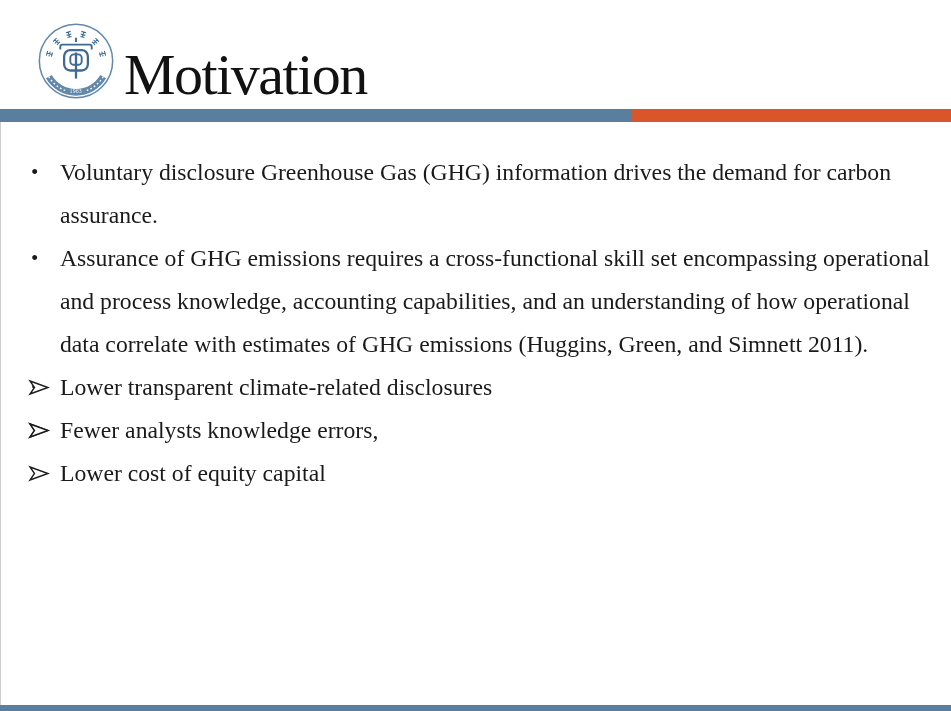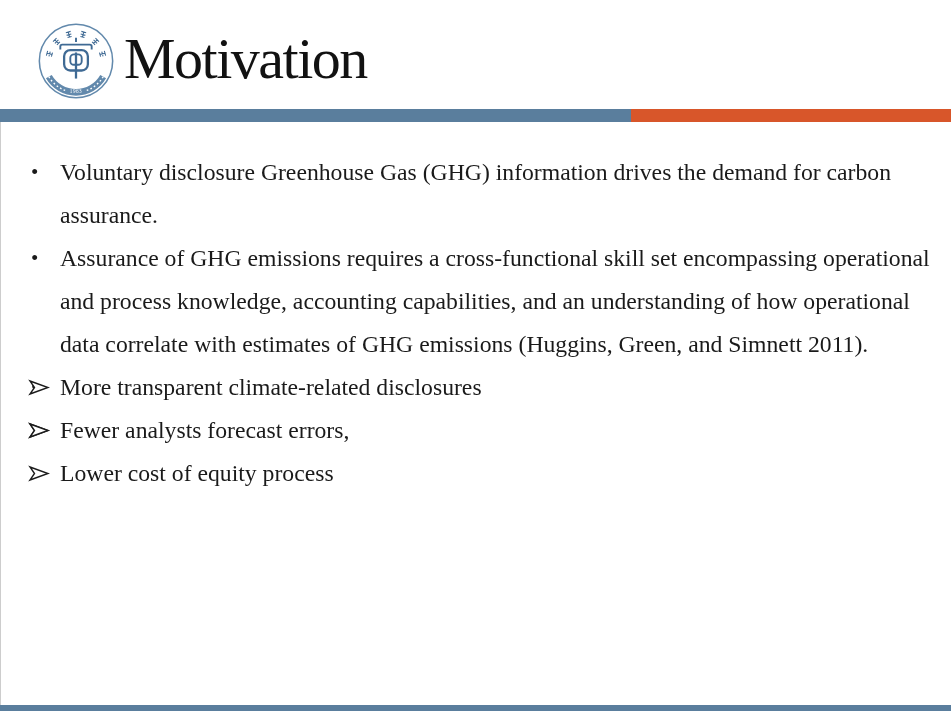--- a/index.html
+++ b/index.html
@@ -18,21 +18,21 @@
     background:#ffffff;
     font-family:"Liberation Serif","DejaVu Serif",serif;
     color:var(--text);
     overflow:hidden;
   }
   .top-line{position:absolute;top:0;left:0;width:951px;height:2px;background:var(--top-line);}
   .left-line{position:absolute;top:0;left:0;width:1px;height:711px;background:var(--edge-line);}
   .header{position:absolute;top:0;left:0;width:951px;height:109px;background:#ffffff;}
   .logo{position:absolute;left:38px;top:23px;width:76px;height:76px;}
   .page-title{
-    position:absolute;left:124px;top:30px;
+    position:absolute;left:124px;top:46px;
     font-size:58px;letter-spacing:-1.5px;line-height:1.0;
     color:#121212;white-space:nowrap;
   }
   .accent-bar{position:absolute;top:109px;left:0;width:951px;height:13px;display:flex;}
   .accent-left{width:631px;height:13px;background:var(--bar-blue);}
   .accent-right{flex:1;height:13px;background:var(--bar-orange);}
   .content{
     position:absolute;top:151px;left:0;width:951px;
     font-size:23.7px;line-height:43px;
     padding-right:6px;
@@ -107,34 +107,34 @@
     <span>Assurance of GHG emissions requires a cross-functional skill set encompassing operational and process knowledge, accounting capabilities, and an understanding of how operational data correlate with estimates of GHG emissions (Huggins, Green, and Simnett 2011).</span>
   </div>
   <div class="item">
     <span class="marker-disc">•</span>
   </div>
 
   <div class="item">
     <svg class="marker-arrow" viewBox="0 0 22 17">
       <path d="M2 2 L20 8.5 L2 15 L6.5 8.5 Z" fill="#ffffff" stroke="#1c1c1c" stroke-width="1.4" stroke-linejoin="miter"></path>
     </svg>
-    <span>More transparent climate-related disclosures</span>
+    <span>Lower transparent climate-related disclosures</span>
   </div>
   <div class="item">
     <svg class="marker-arrow" viewBox="0 0 22 17">
       <path d="M2 2 L20 8.5 L2 15 L6.5 8.5 Z" fill="#ffffff" stroke="#1c1c1c" stroke-width="1.4" stroke-linejoin="miter"></path>
     </svg>
   </div>
   <div class="item">
     <svg class="marker-arrow" viewBox="0 0 22 17">
       <path d="M2 2 L20 8.5 L2 15 L6.5 8.5 Z" fill="#ffffff" stroke="#1c1c1c" stroke-width="1.4" stroke-linejoin="miter"></path>
     </svg>
-    <span>Fewer analysts forecast errors,</span>
+    <span>Fewer analysts knowledge errors,</span>
   </div>
   <div class="item">
     <svg class="marker-arrow" viewBox="0 0 22 17">
       <path d="M2 2 L20 8.5 L2 15 L6.5 8.5 Z" fill="#ffffff" stroke="#1c1c1c" stroke-width="1.4" stroke-linejoin="miter"></path>
     </svg>
-    <span>Lower cost of equity process</span>
+    <span>Lower cost of equity capital</span>
   </div>
 </div>
 
 <div class="bottom-bar"></div>
 
 </body></html>

